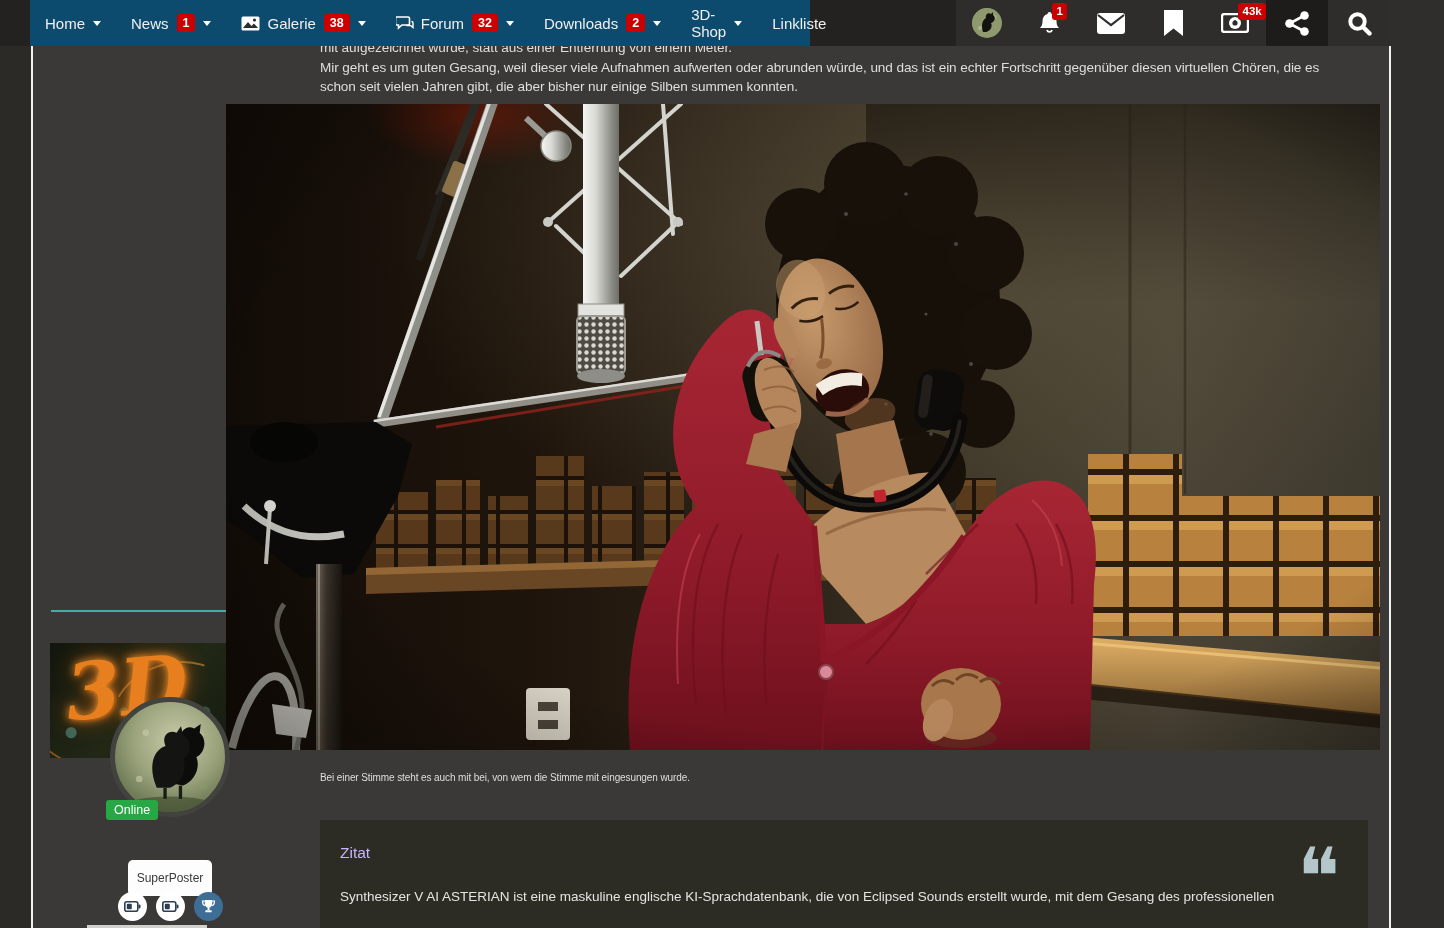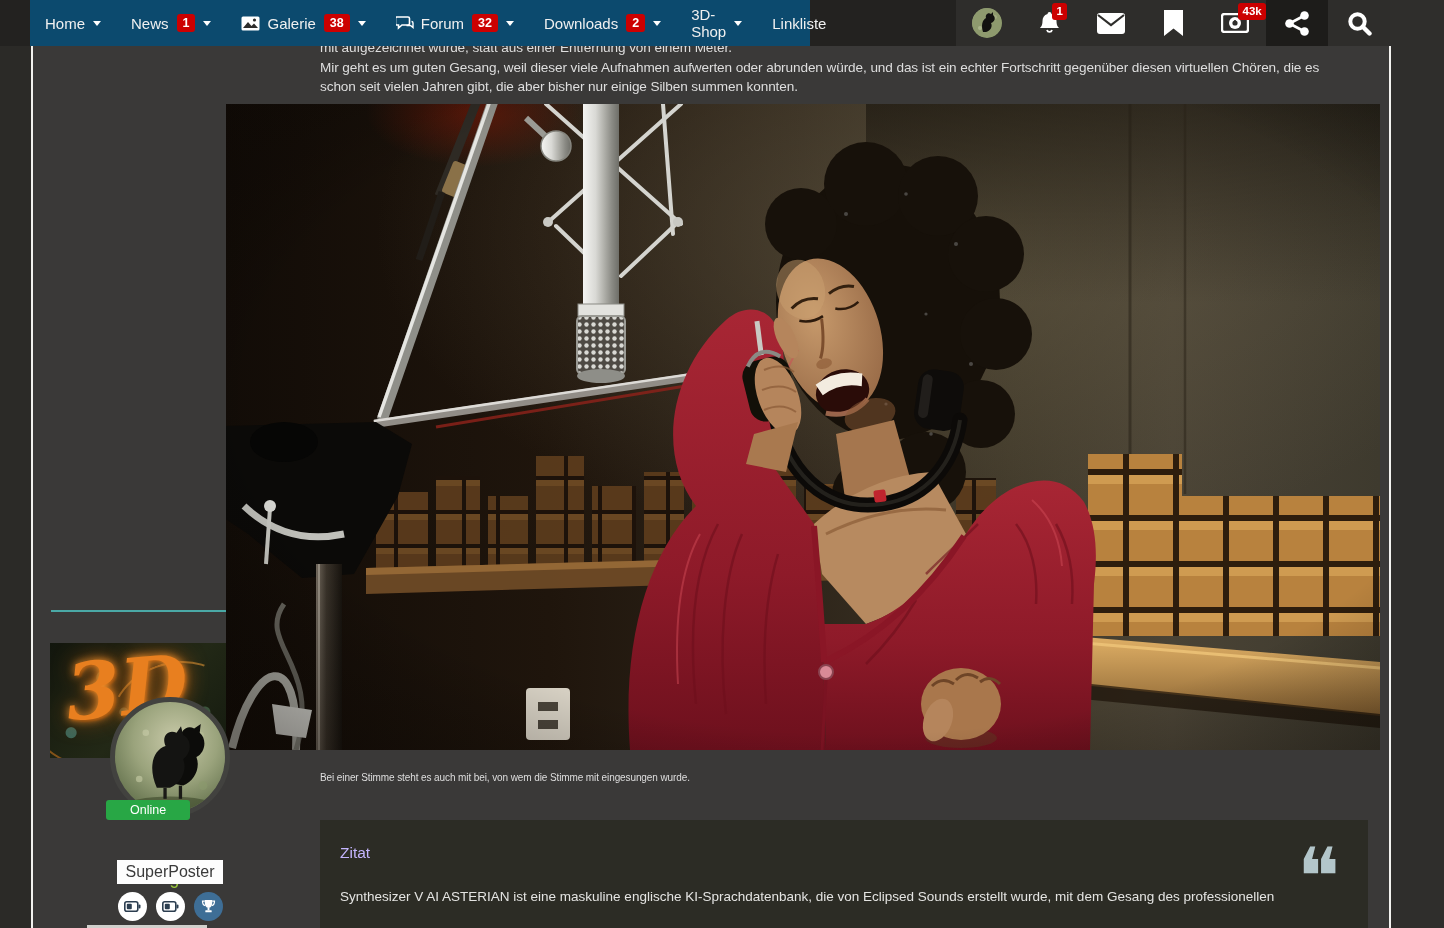--- a/index.html
+++ b/index.html
@@ -53,24 +53,24 @@
   .cover-3d{position:absolute;left:16px;top:6px;font-size:78px;font-weight:bold;font-style:italic;line-height:1;
     color:#e87f1f;transform:rotate(-5deg);
     text-shadow:0 0 8px #ff9a30,0 0 22px #b85a10,2px 2px 2px #5a2a00;
     font-family:"DejaVu Serif",serif;}
   .cover-arc{position:absolute;border:2px solid rgba(255,150,40,.55);border-radius:50%;}
   .arc1{left:60px;top:20px;width:120px;height:90px;border-color:rgba(255,170,60,.5) transparent transparent transparent;transform:rotate(-20deg);}
   .arc2{left:-20px;top:40px;width:110px;height:80px;border-color:transparent transparent rgba(255,140,30,.45) transparent;transform:rotate(15deg);}
   .pencil{position:absolute;left:8px;top:7px;z-index:3;}
   .avatar-big{position:absolute;left:110px;top:697px;width:110px;height:110px;border-radius:50%;border:5px solid #42423f;z-index:3;overflow:hidden;
     background:radial-gradient(circle at 55% 35%,#c9caa9,#9aa37c 45%,#6d7a55 75%,#49543a 100%);}
-  .online-badge{position:absolute;left:106px;top:800px;background:#28a745;color:#fff;font-size:12.5px;padding:3px 24px;border-radius:3px;z-index:4;}
+  .online-badge{position:absolute;left:106px;top:800px;background:#28a745;color:#fff;font-size:12.5px;padding:3px 8px;border-radius:3px;z-index:4;}
   .username{position:absolute;left:60px;top:832px;width:220px;text-align:center;color:#9ac93d;font-size:17.5px;z-index:3;cursor:pointer;margin-top:36px;}
   .rank{position:absolute;left:60px;top:860px;width:220px;text-align:center;z-index:3;}
-  .rank span{display:inline-block;background:#fdfdfd;color:#3a3a3a;font-size:16px;padding:3px 9px;border-radius:0;}
+  .rank span{display:inline-block;background:#fdfdfd;color:#3a3a3a;font-size:12px;padding:11px 9px;border-radius:5px;}
   .pbadges{position:absolute;left:60px;top:892px;width:220px;display:flex;justify-content:center;gap:9px;z-index:3;}
   .pbadge{width:29px;height:29px;border-radius:50%;background:#fff;display:flex;align-items:center;justify-content:center;}
   .pbadge.blue{background:#3e6e96;}
   .bottom-strip{position:absolute;left:87px;top:925px;width:120px;height:3px;background:#d0d0cc;z-index:3;}
 </style>
 </head>
 <body>
 
 <div class="left-strip"></div>
 <div class="sheet"></div>

